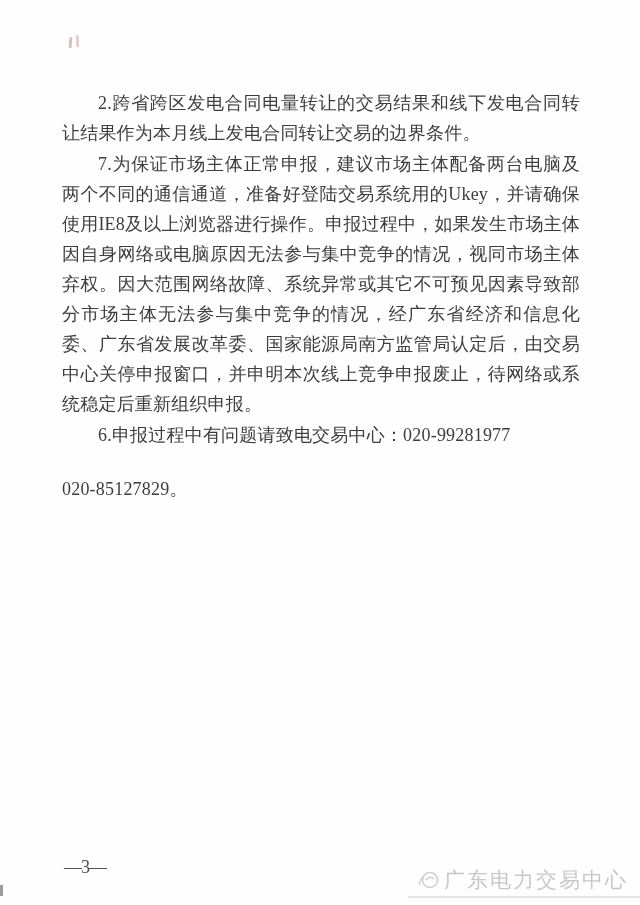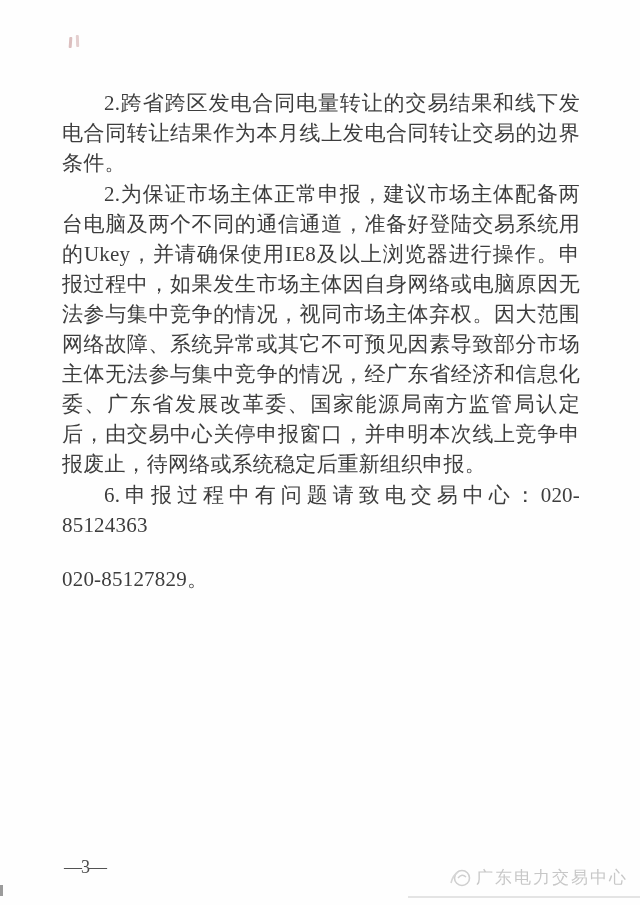--- a/index.html
+++ b/index.html
@@ -22,21 +22,21 @@
   }
   .pen-mark.m1 { left: 69px; top: 37px; width: 3px; height: 11px; background: #dcbfbf; transform: rotate(4deg); }
   .pen-mark.m2 { left: 76px; top: 35px; width: 3px; height: 12px; background: #e4cfcf; transform: rotate(-2deg); }
 
   .content {
     position: absolute;
     left: 62px;
     top: 88px;
     width: 518px;
     color: #3d3d3d;
-    font-size: 21px;
+    font-size: 18px;
     line-height: 30px;
     text-align: justify;
     text-justify: inter-character;
     letter-spacing: 0.2px;
   }
   .content p {
     margin: 0 0 1px 0;
     text-indent: 2em;
   }
   .content p.no-indent {
@@ -55,21 +55,21 @@
   }
 
   .watermark {
     position: absolute;
     right: 12px;
     top: 866px;
     display: flex;
     align-items: center;
     gap: 5px;
     color: #c7c7c7;
-    font-size: 17px;
+    font-size: 21px;
     letter-spacing: 2px;
     white-space: nowrap;
     font-family: "Liberation Sans", "DejaVu Sans", sans-serif;
   }
   .watermark svg { display: block; }
 
   
   .wm-underline {
     position: absolute;
     left: 408px;
@@ -90,22 +90,22 @@
 </head>
 <body>
 
 <div class="page">
 
   <div class="pen-mark m1"></div>
   <div class="pen-mark m2"></div>
 
   <main class="content">
     <p>2.跨省跨区发电合同电量转让的交易结果和线下发电合同转让结果作为本月线上发电合同转让交易的边界条件。</p>
-    <p>2.为保证市场主体正常申报，建议市场主体配备两台电脑及两个不同的通信通道，准备好登陆交易系统用的Ukey，并请确保使用IE8及以上浏览器进行操作。申报过程中，如果发生市场主体因自身网络或电脑原因无法参与集中竞争的情况，视同市场主体弃权。因大范围网络故障、系统异常或其它不可预见因素导致部分市场主体无法参与集中竞争的情况，经广东省经济和信息化委、广东省发展改革委、国家能源局南方监管局认定后，由交易中心关停申报窗口，并申明本次线上竞争申报废止，待网络或系统稳定后重新组织申报。</p>
-    <p>6.申报过程中有问题请致电交易中心：020-85124363</p>
+    <p>7.为保证市场主体正常申报，建议市场主体配备两台电脑及两个不同的通信通道，准备好登陆交易系统用的Ukey，并请确保使用IE8及以上浏览器进行操作。申报过程中，如果发生市场主体因自身网络或电脑原因无法参与集中竞争的情况，视同市场主体弃权。因大范围网络故障、系统异常或其它不可预见因素导致部分市场主体无法参与集中竞争的情况，经广东省经济和信息化委、广东省发展改革委、国家能源局南方监管局认定后，由交易中心关停申报窗口，并申明本次线上竞争申报废止，待网络或系统稳定后重新组织申报。</p>
+    <p>6.申报过程中有问题请致电交易中心：020-99281977</p>
     <p class="no-indent">020-85127829。</p>
   </main>
 
   <span class="page-number">—3—</span>
 
   <div class="watermark">
     <span>
       <svg width="22" height="20" viewBox="0 0 22 20">
         <circle cx="13" cy="10" r="7.5" fill="none" stroke="#cfcfcf" stroke-width="1.6"></circle>
         <path d="M9 10 q4 -5 8 -1" fill="none" stroke="#cfcfcf" stroke-width="1.4"></path>

